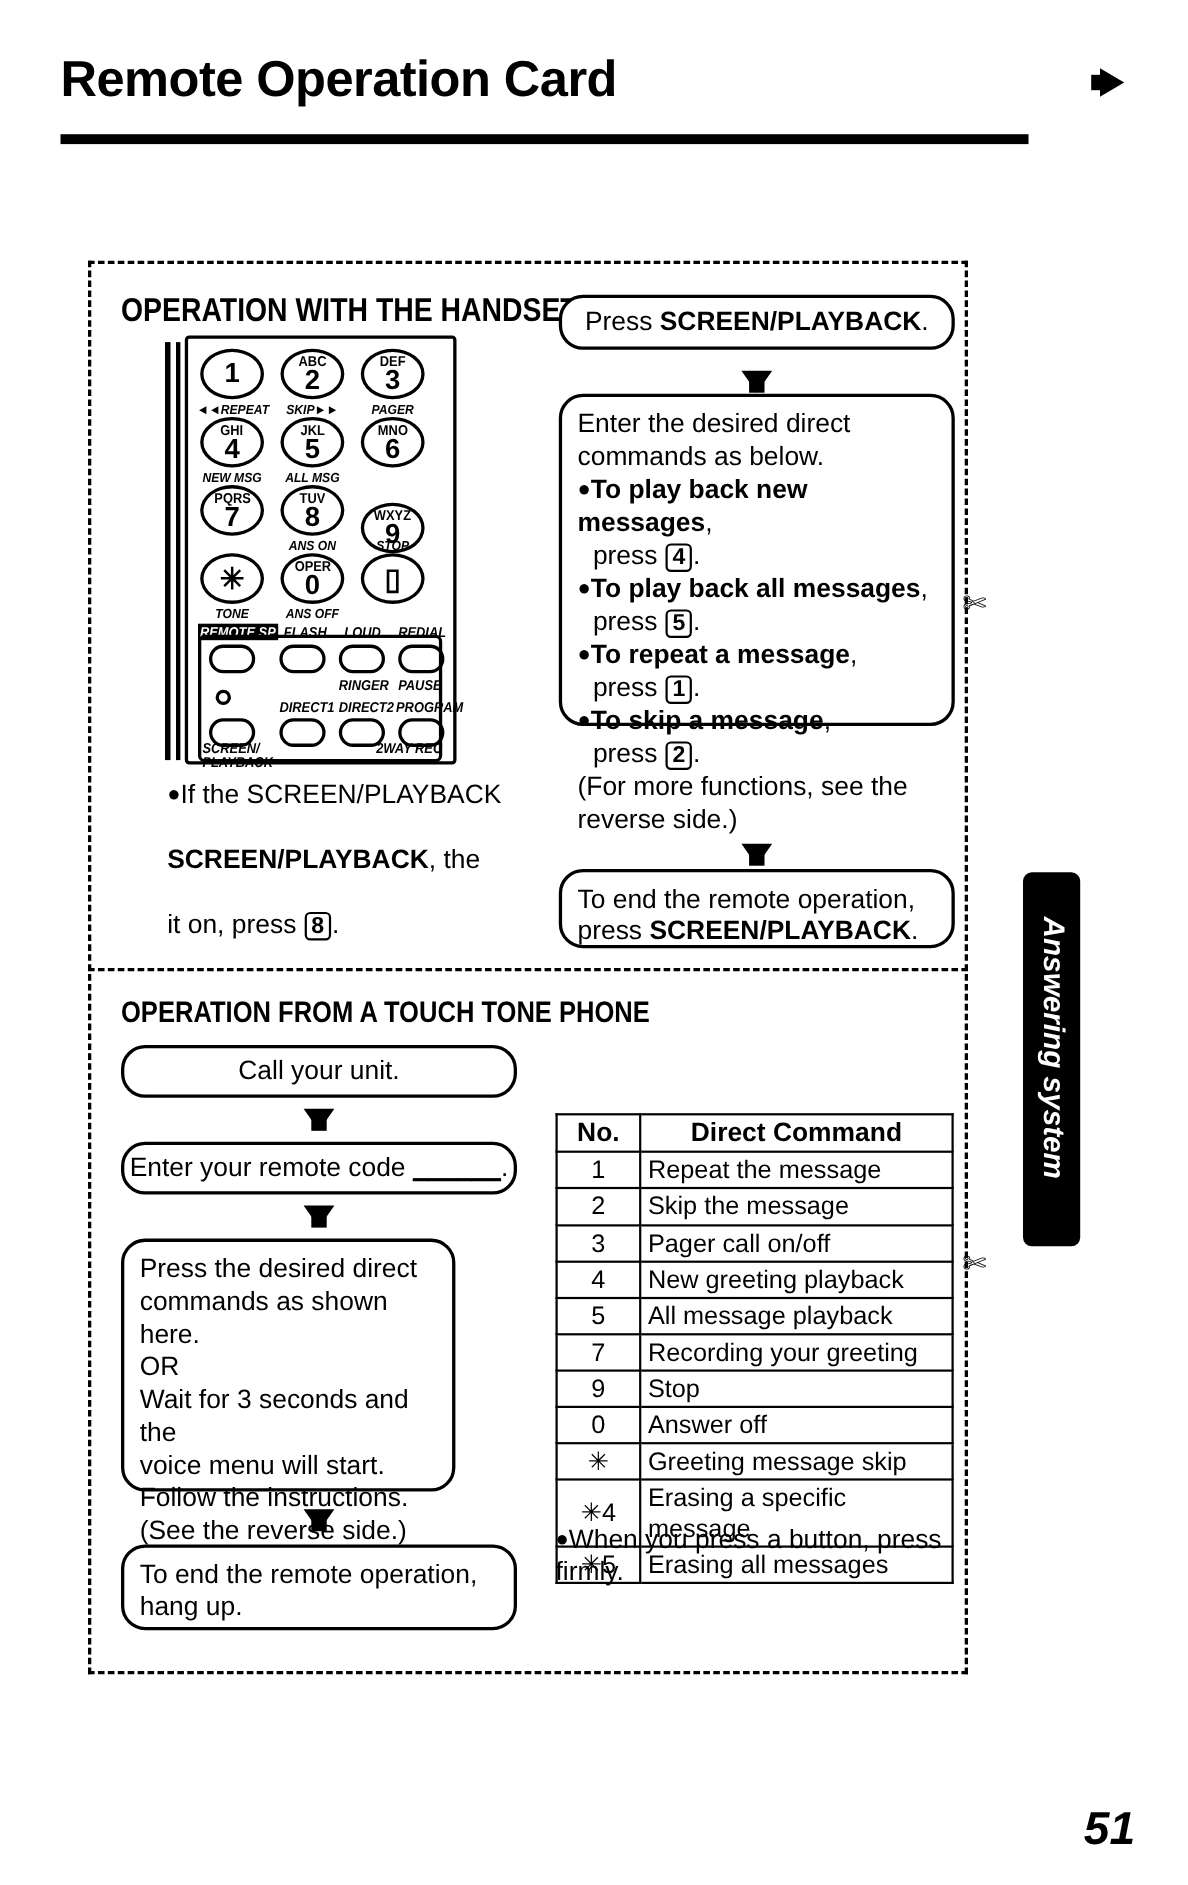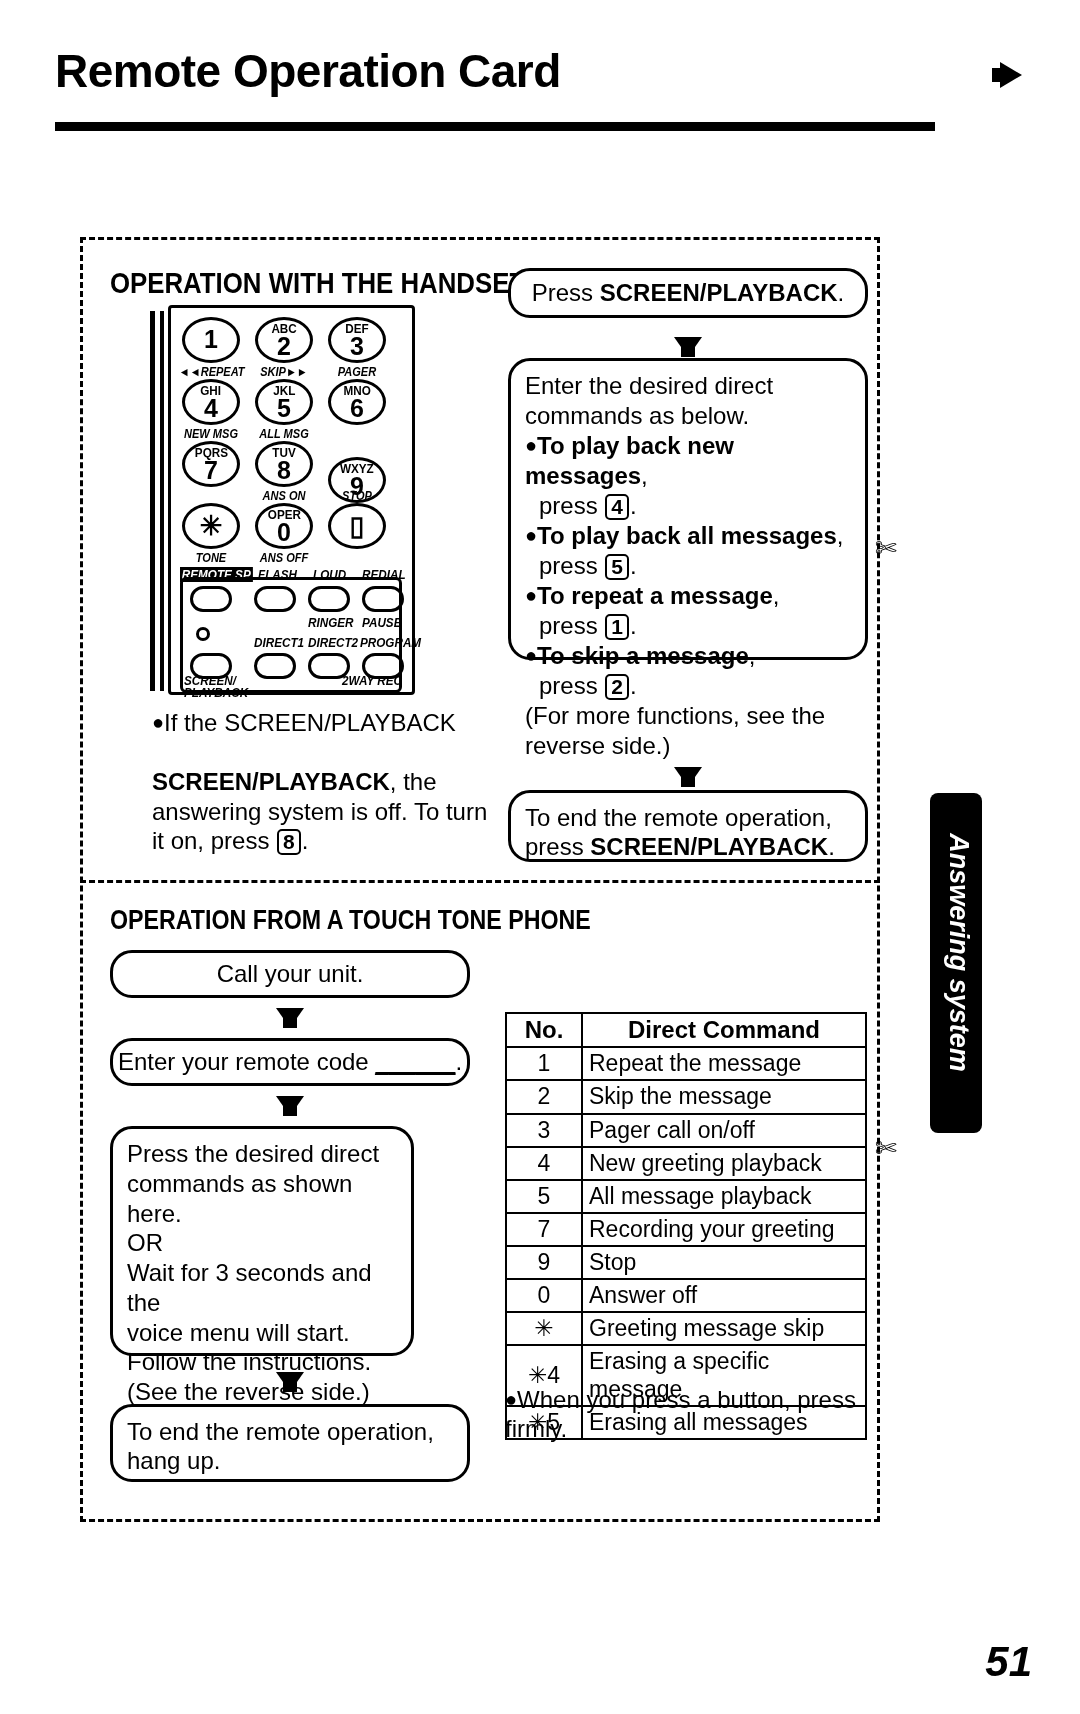--- a/index.html
+++ b/index.html
@@ -262,21 +262,21 @@
 
   <div class="fnlab" style="left:34px;top:368px;">SCREEN/</div>
   <div class="fnlab" style="left:34px;top:380px;">PLAYBACK</div>
   <div class="fnlab" style="left:192px;top:368px;">2WAY REC</div>
 </div>
 
 <div class="note" style="left:108px;top:708px;width:370px;margin-left:44px;">
   <span class="bullet">●</span><span>If the SCREEN/PLAYBACK</span><br>
   <br>
   <b>SCREEN/PLAYBACK</b><span>, the</span><br>
-  <span>answering system is off. To turn</span><br>
+  <br>
   <span>it on, press </span><span class="keycap">8</span><span>.</span>
 </div>
 
 <div class="flowbox" style="left:508px;top:268px;width:360px;height:50px;">
   <span>
     <span>Press </span><b>SCREEN/PLAYBACK</b><span>.</span>
   </span>
 </div>
 <div class="arrow" style="left:674px;top:337px;"></div>
 

